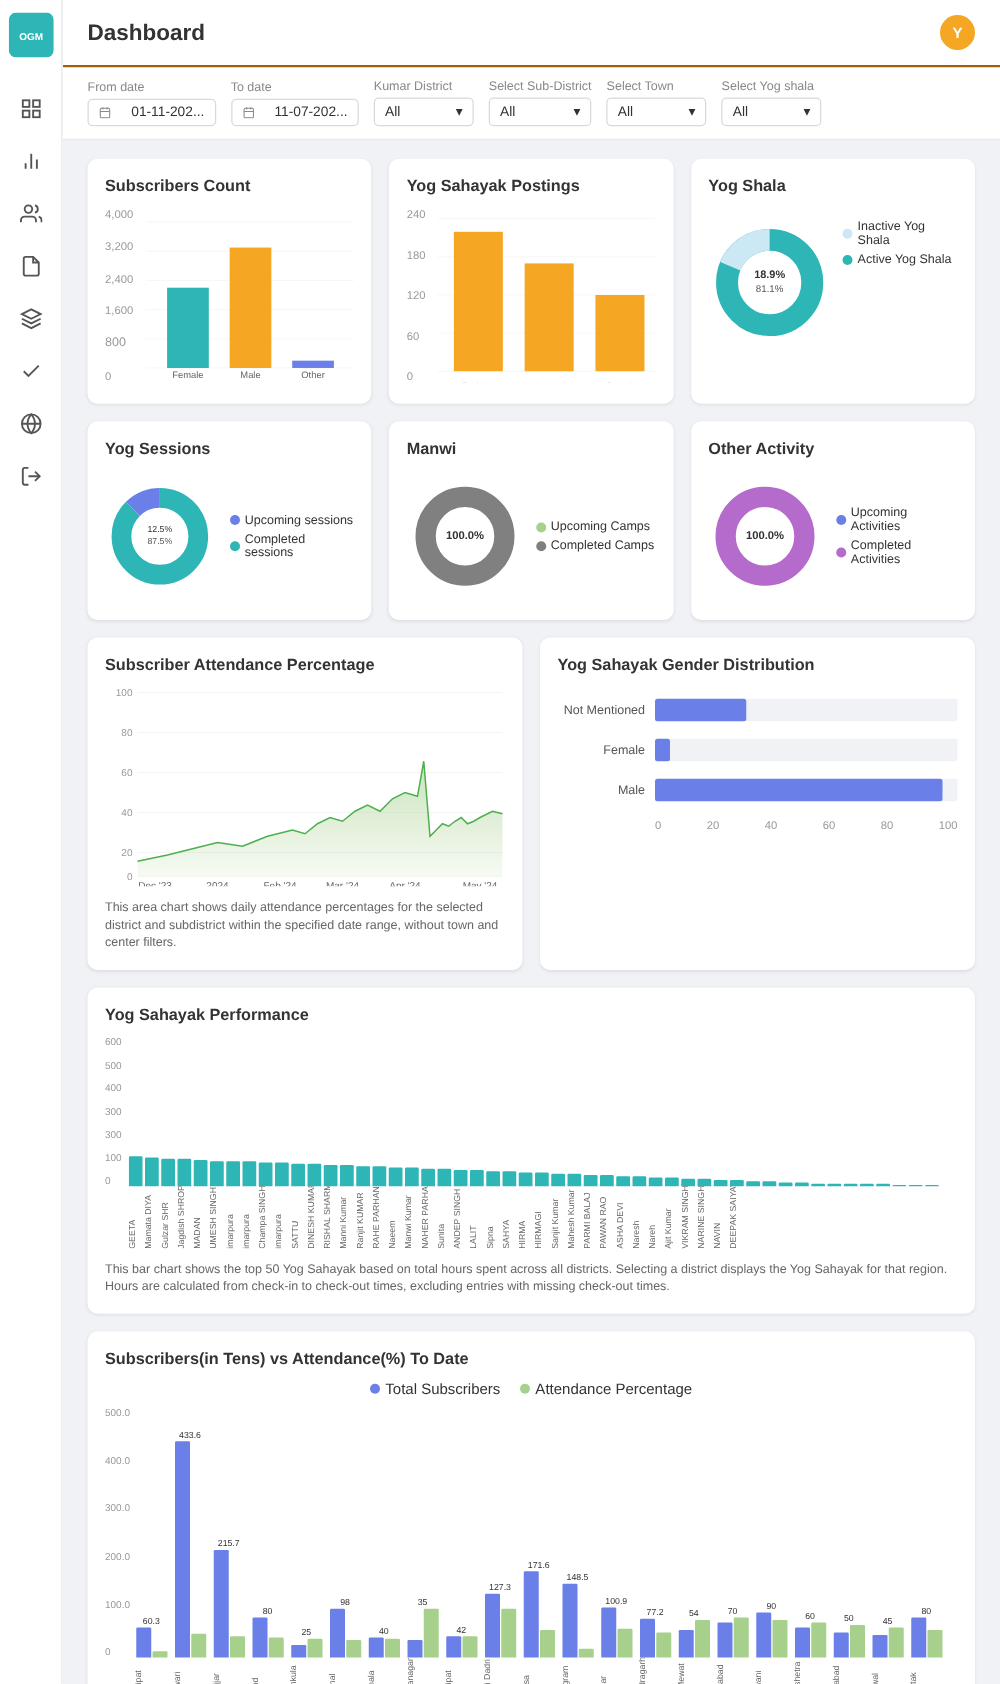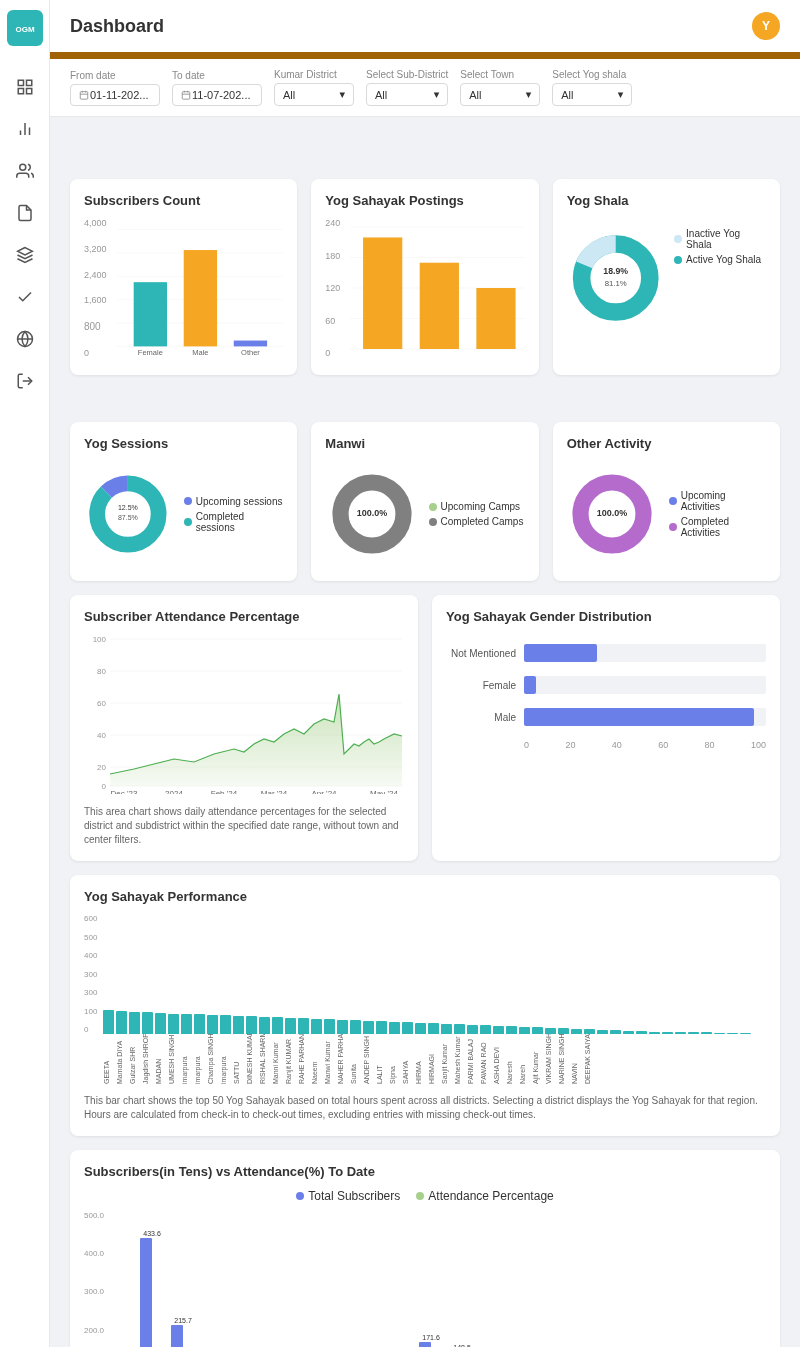--- a/index.html
+++ b/index.html
@@ -12,37 +12,37 @@
       display: flex; flex-direction: column; align-items: center; padding: 10px 0; z-index: 100;
     }
     .sidebar-logo { width: 36px; height: 36px; margin-bottom: 20px; }
     .sidebar-icon { width: 30px; height: 30px; display: flex; align-items: center; justify-content: center; margin: 6px 0; color: #888; cursor: pointer; border-radius: 6px; }
     .sidebar-icon svg { width: 18px; height: 18px; }
 
     
     .main-content { margin-left: 50px; padding: 0; }
     
     
-    .header { background: #fff; padding: 12px 20px; display: flex; align-items: center; justify-content: space-between; border-bottom: 7px solid #a16207; }
+    .header { background: #fff; padding: 12px 20px; display: flex; align-items: center; justify-content: space-between; border-bottom: 2px solid #a16207; }
     .header-title { font-size: 18px; font-weight: 600; color: #333; }
     .header-avatar { width: 28px; height: 28px; border-radius: 50%; background: #f5a623; display: flex; align-items: center; justify-content: center; font-size: 12px; color: #fff; font-weight: 600; }
 
     
     .filters { background: #fff; padding: 10px 20px; display: flex; gap: 12px; align-items: flex-end; border-bottom: 1px solid #e8e8e8; }
     .filter-group { display: flex; flex-direction: column; gap: 3px; }
     .filter-label { font-size: 10px; color: #888; }
-    .filter-input { border: 1px solid #d9d9d9; border-radius: 4px; padding: 4px 8px; font-size: 11px; display: flex; align-items: center; gap: 1px; background: #fff; min-width: 90px; }
+    .filter-input { border: 1px solid #d9d9d9; border-radius: 4px; padding: 4px 8px; font-size: 11px; display: flex; align-items: center; gap: 16px; background: #fff; min-width: 90px; }
     .filter-select { border: 1px solid #d9d9d9; border-radius: 4px; padding: 4px 8px; font-size: 11px; background: #fff; min-width: 80px; display: flex; justify-content: space-between; align-items: center; }
 
     
     .dashboard { padding: 15px 20px; }
     
     
     .cards-row { display: grid; gap: 14px; margin-bottom: 14px; }
-    .cards-row-3 { grid-template-columns: 1fr 1fr 1fr; margin-top: 47px; }
+    .cards-row-3 { grid-template-columns: 1fr 1fr 1fr; }
     .cards-row-2 { grid-template-columns: 1fr 1fr; }
     .card { background: #fff; border-radius: 8px; padding: 14px; box-shadow: 0 1px 3px rgba(0,0,0,0.08); }
     .card-title { font-size: 13px; font-weight: 600; color: #333; margin-bottom: 10px; }
     
     
     .donut-container { display: flex; align-items: flex-start; gap: 10px; }
     .donut-legend { display: flex; flex-direction: column; gap: 4px; font-size: 10px; }
     .legend-item { display: flex; align-items: center; gap: 4px; }
     .legend-dot { width: 8px; height: 8px; border-radius: 50%; flex-shrink: 0; }
 

